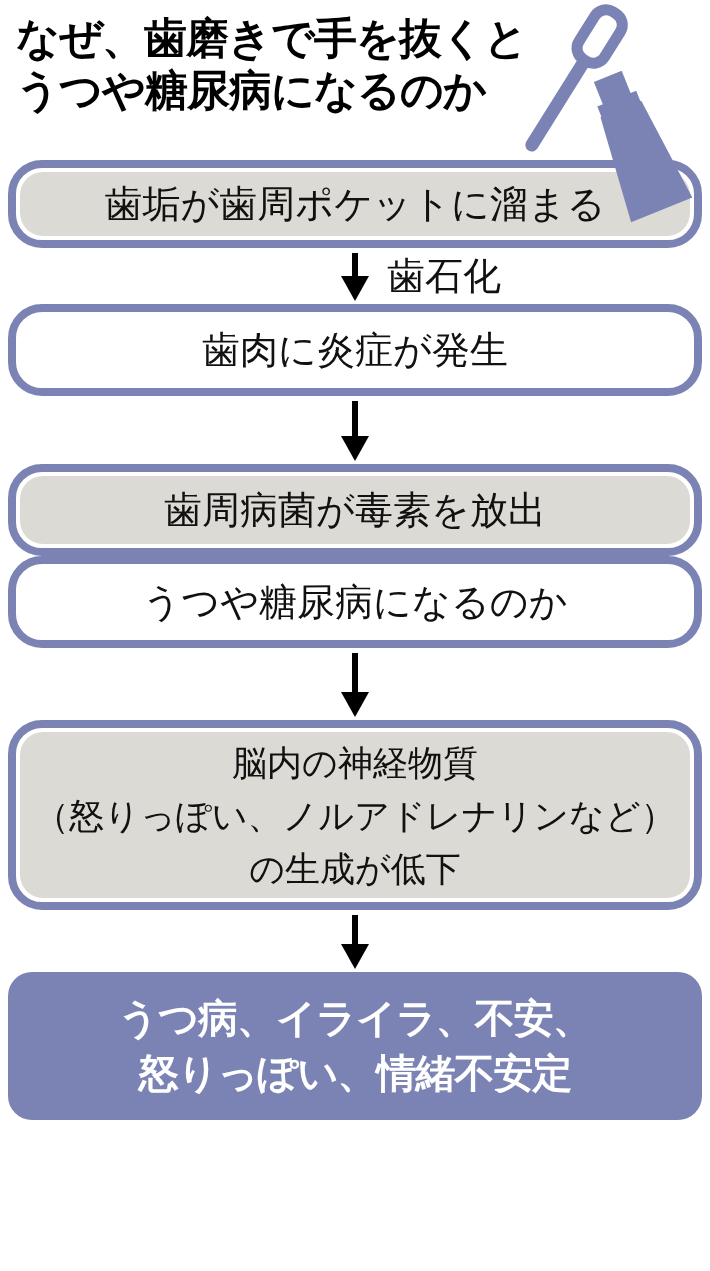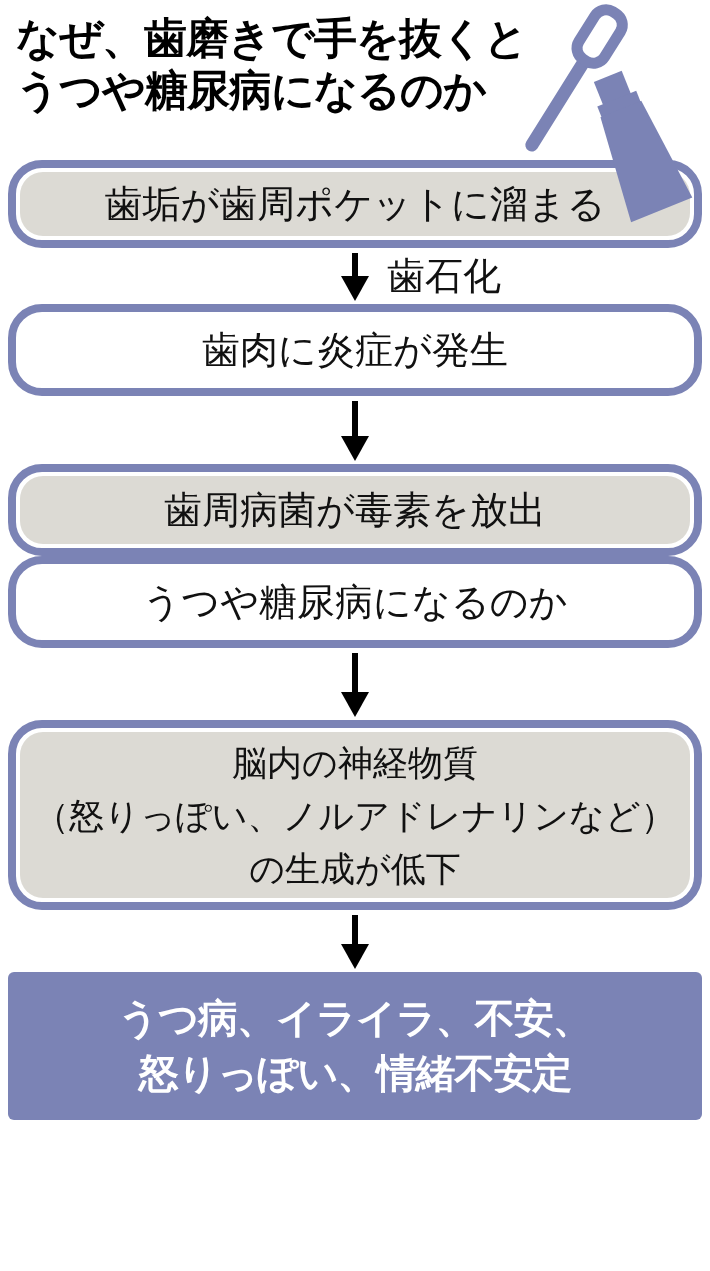--- a/index.html
+++ b/index.html
@@ -28,21 +28,21 @@
     width:100%;border:8px solid var(--accent);border-radius:34px;
     background:#ffffff;padding:4px;position:relative;
   }
   .box-inner{
     height:100%;width:100%;border-radius:23px;
     display:flex;flex-direction:column;justify-content:center;align-items:center;
     text-align:center;
   }
   .box.gray  .box-inner{background:var(--box-gray);}
   .box.white .box-inner{background:var(--box-white);}
-  .box.purple{border:none;background:var(--accent);border-radius:6px;padding:0;}
+  .box.purple{border:none;background:var(--accent);border-radius:24px;padding:0;}
   .box.purple .box-inner{background:transparent;}
 
   .line{display:block;font-size:38px;line-height:50px;color:var(--ink);white-space:nowrap;}
   .b1{height:88px;} .b2,.b3,.b4{height:92px;} .b5{height:190px;} .b6{height:148px;}
   .b5 .line{font-size:35px;line-height:53px;}
   .b6 .line{font-size:40px;line-height:55px;font-weight:bold;color:#fff;letter-spacing:-1px;}
 
   .arrow-row{position:relative;width:100%;}
   .a1{height:56px;} .a2{height:68px;} .a3{height:130px;} .a4{height:72px;} .a5{height:62px;}
   .arrow{

